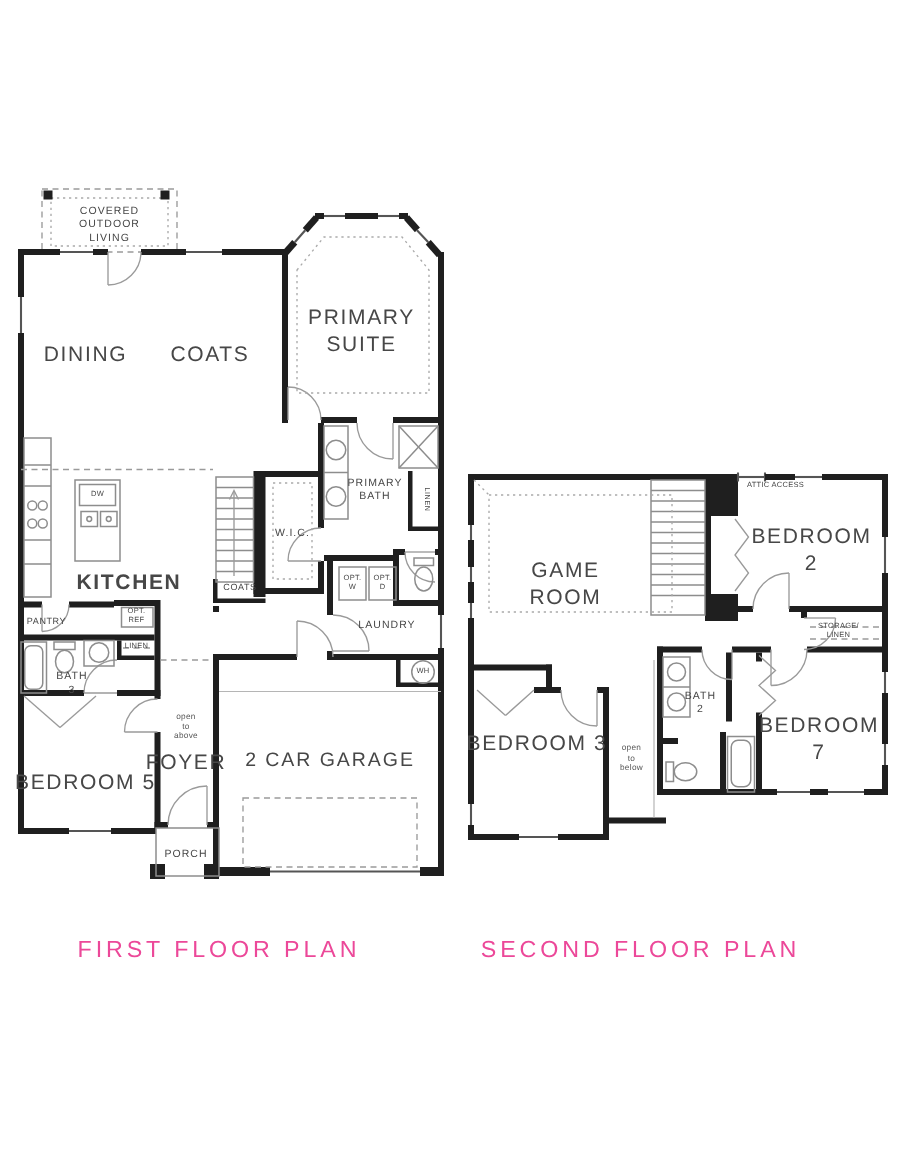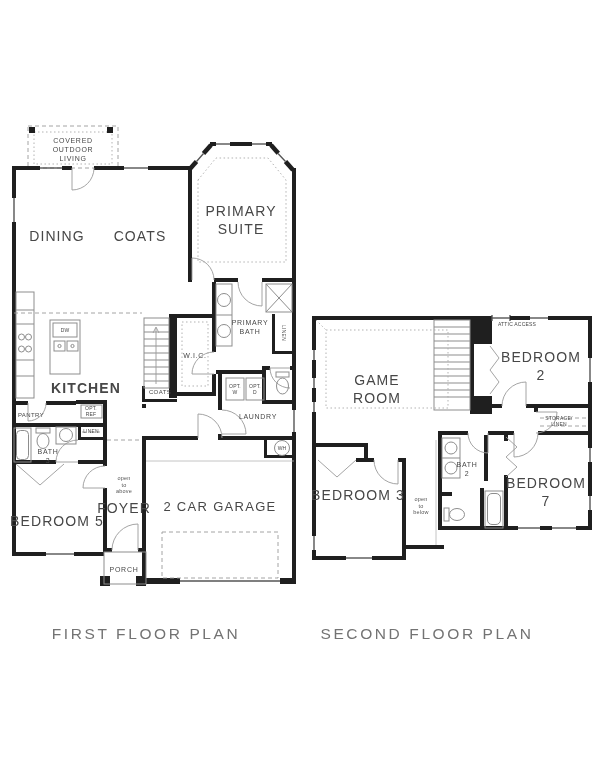--- a/index.html
+++ b/index.html
@@ -18,21 +18,21 @@
   .lbl{position:absolute;transform:translate(-50%,-50%);white-space:pre-line;text-align:center;
        color:#474747;line-height:1.3;}
   .l1{font-size:14px;letter-spacing:1.1px;}
   .xl{font-size:13px;letter-spacing:1.3px;}
   .l2{font-size:7px;letter-spacing:.7px;}
   .l3{font-size:6px;letter-spacing:.4px;}
   .l4{font-size:5px;letter-spacing:.2px;line-height:1.25;}
   .tiny{font-size:5.5px;letter-spacing:.2px;color:#555;line-height:1.2;}
   .vert{transform:translate(-50%,-50%) rotate(90deg);font-size:4.8px;letter-spacing:.4px;}
   .title{position:absolute;transform:translate(-50%,-50%);font-size:15.5px;letter-spacing:2.6px;
-         color:#737373;white-space:nowrap;}
+         color:#ec4899;white-space:nowrap;}
 </style>
 </head>
 <body>
 
 <div class="canvas">
 
 <svg width="600" height="776" viewBox="0 0 600 776">
 
   <g>
     <rect class="dash" x="28" y="126" width="90" height="42"></rect>

